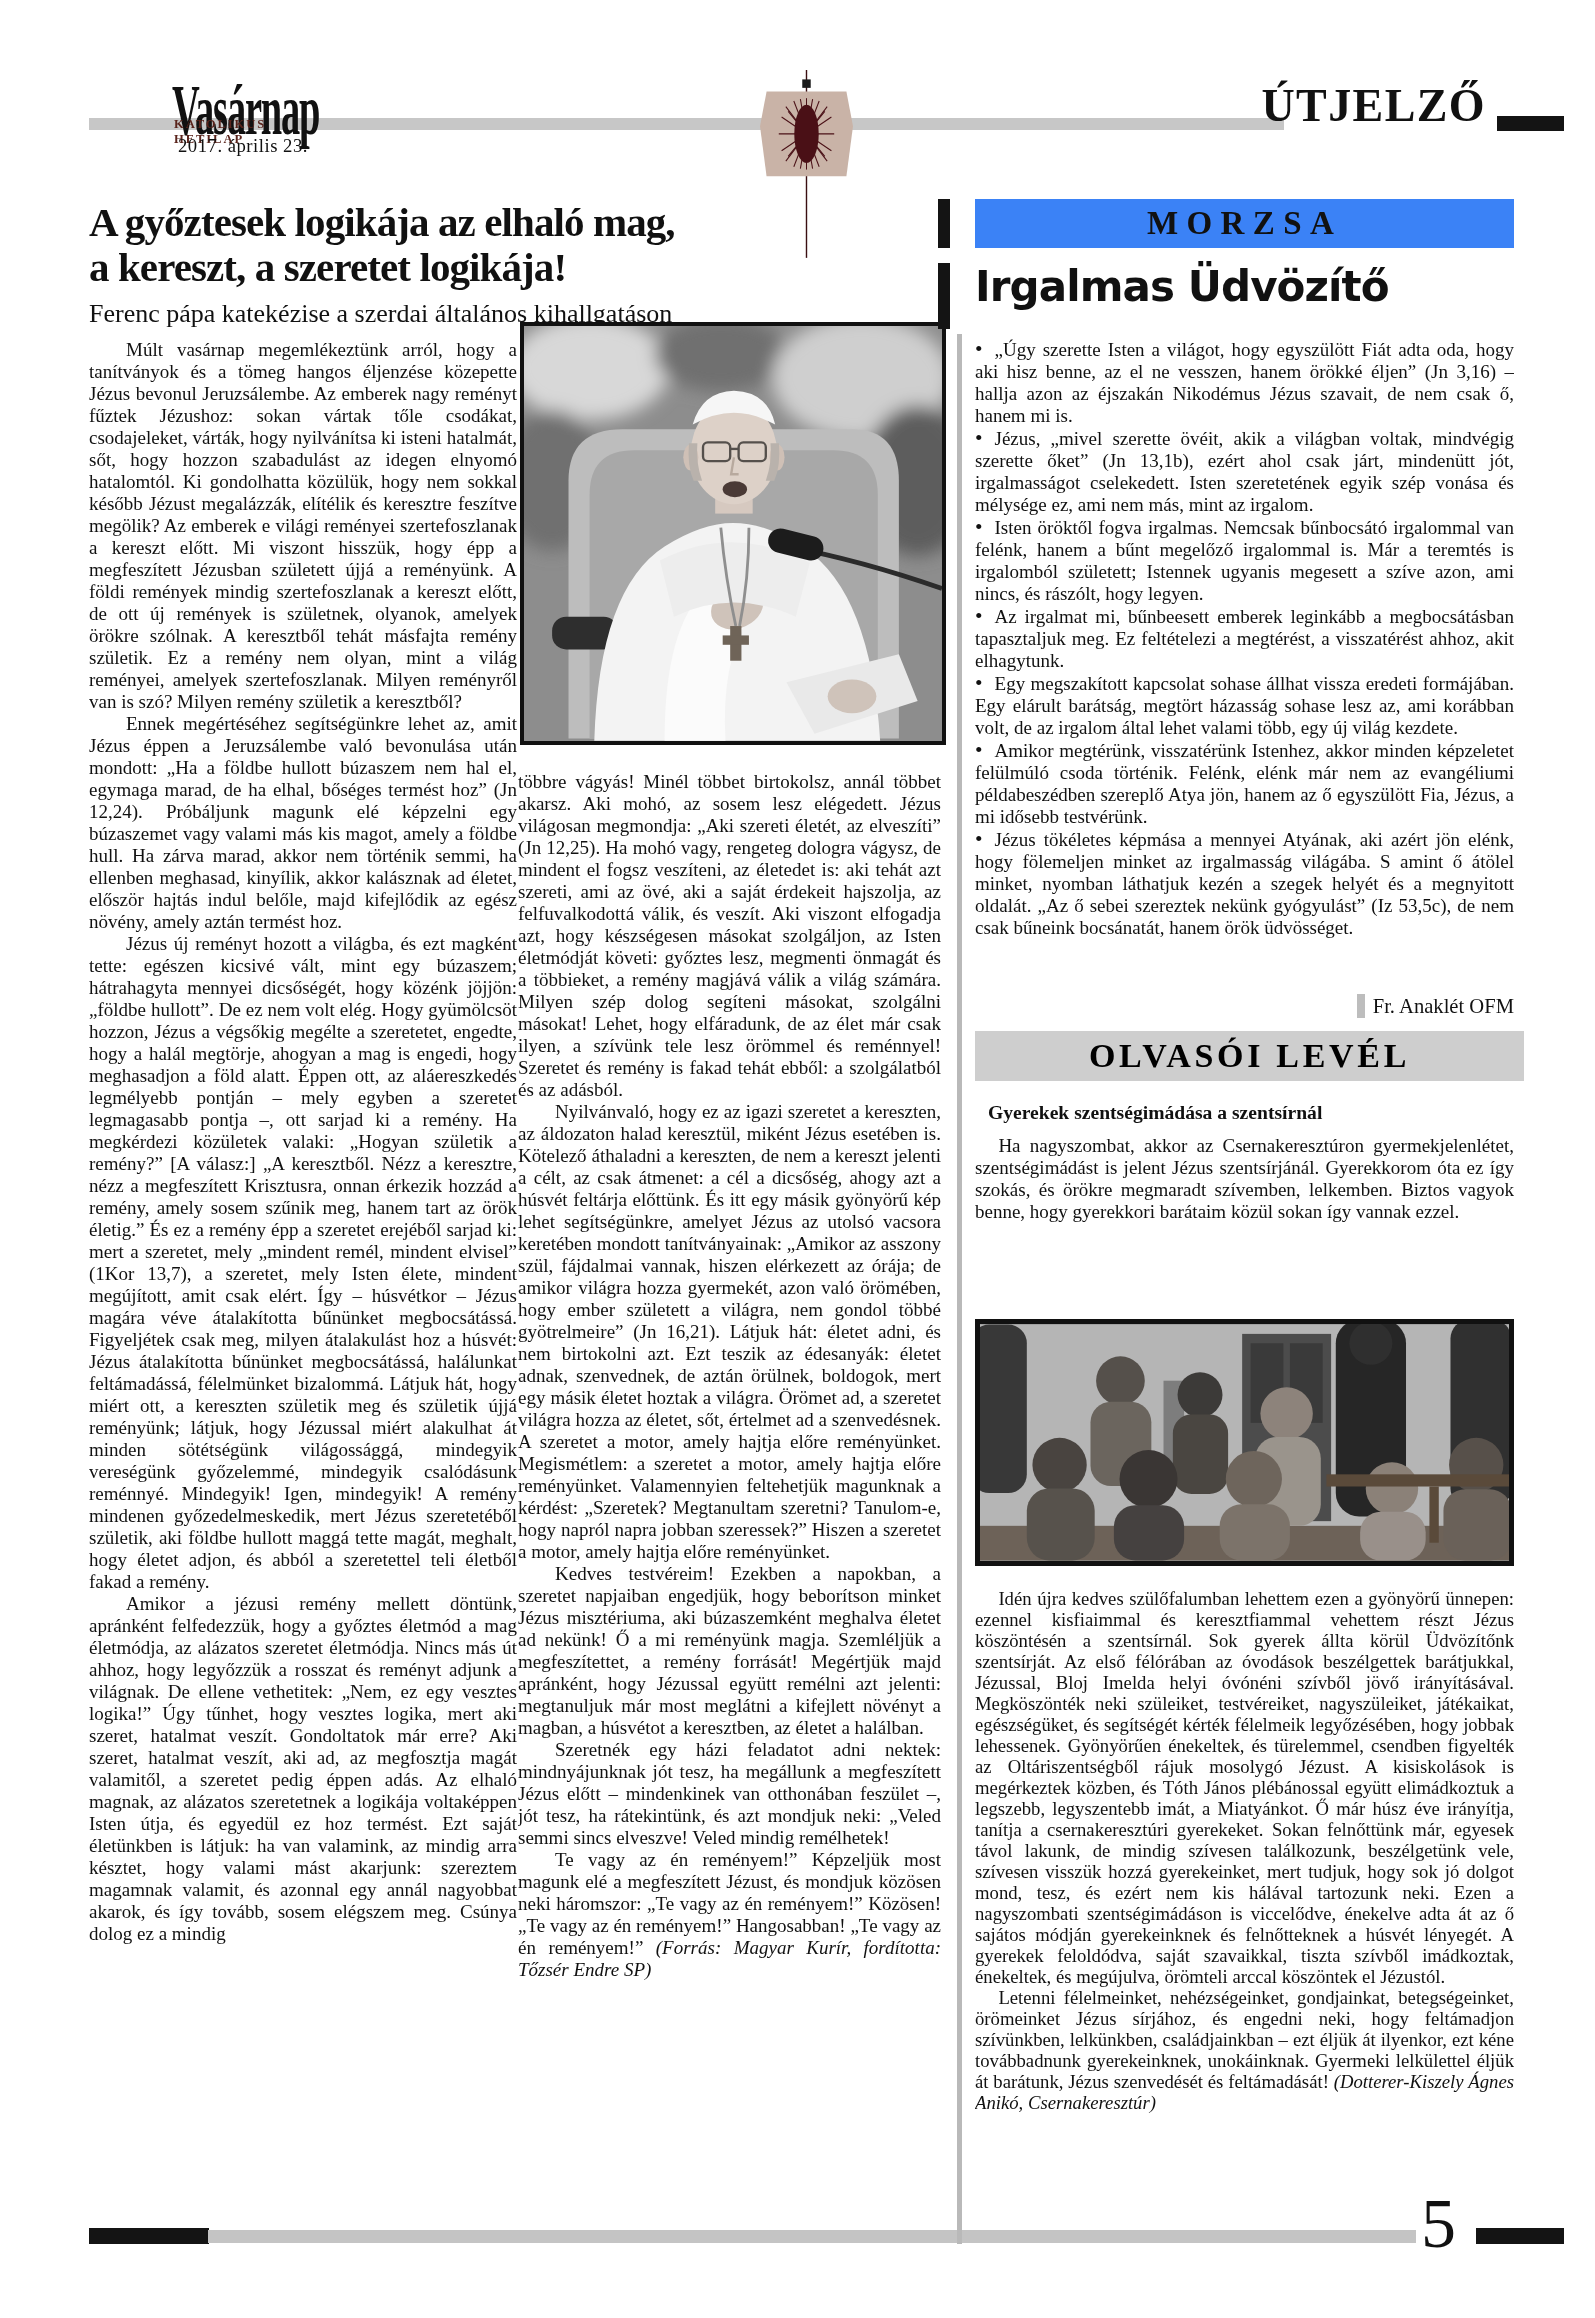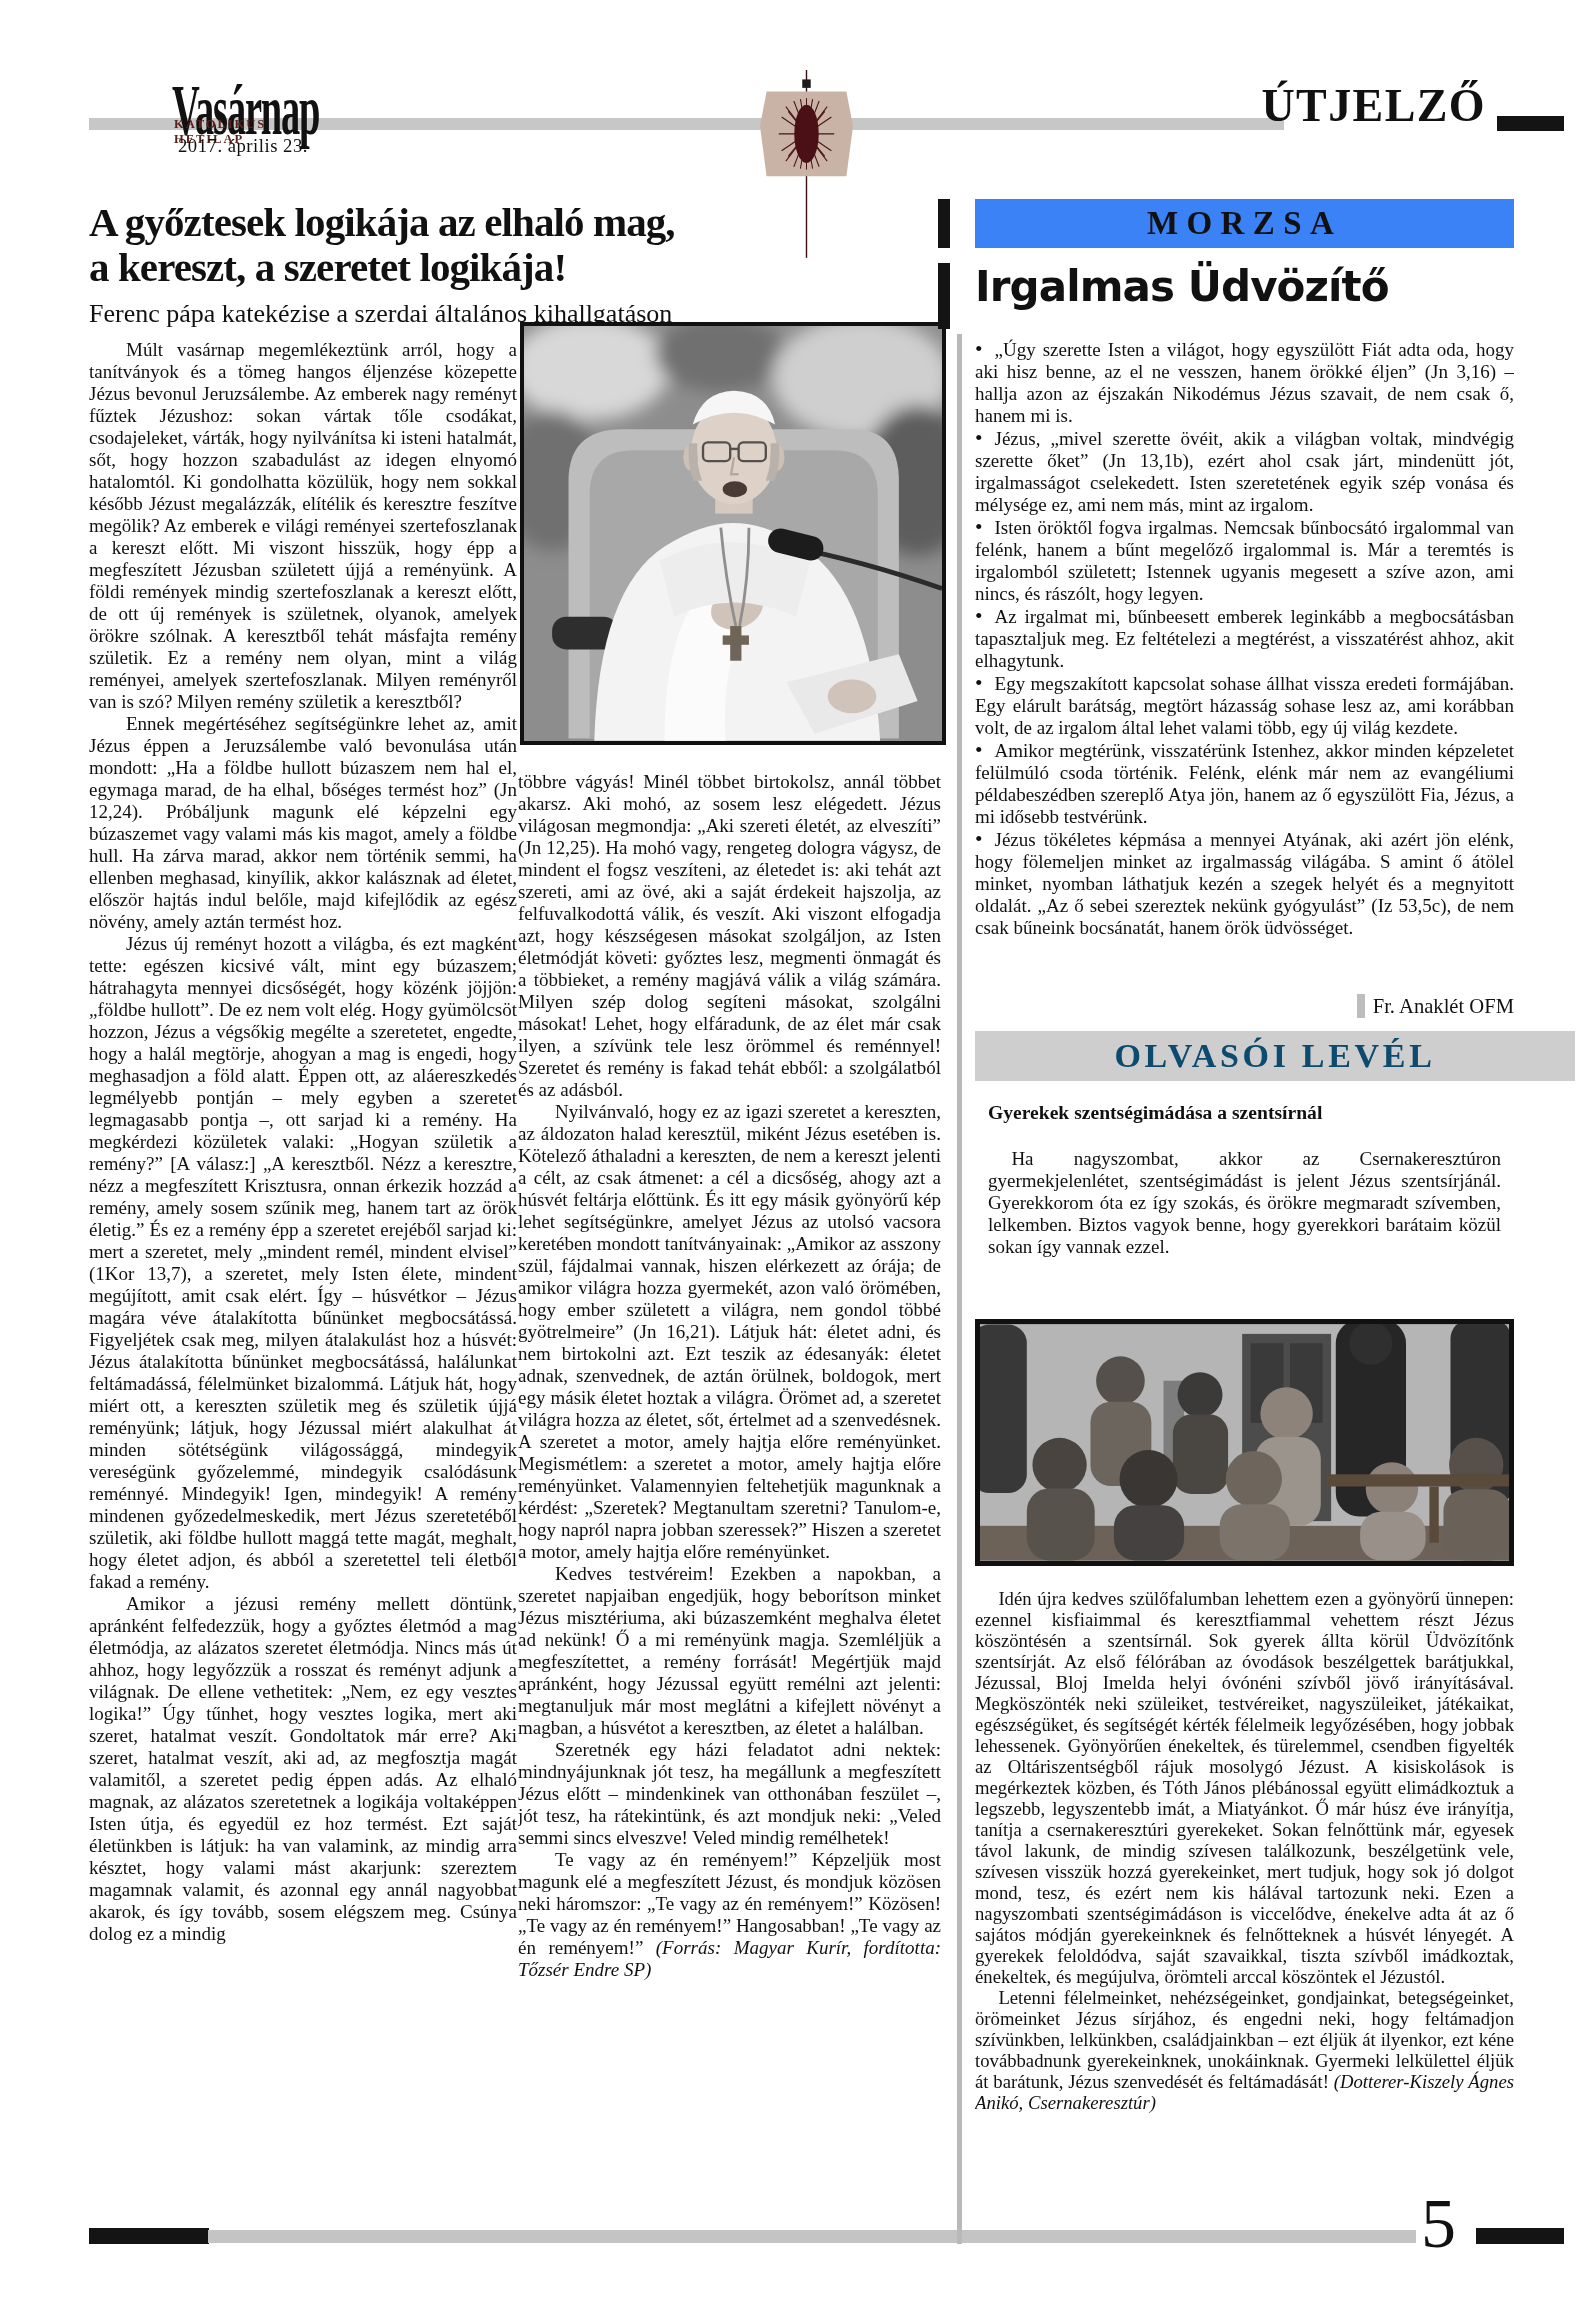--- a/index.html
+++ b/index.html
@@ -37,28 +37,28 @@
   .morzsa-box{position:absolute;left:975px;top:199px;width:539px;height:49px;background:#3b82f6;
         display:flex;align-items:center;justify-content:center;font-size:33px;font-weight:700;letter-spacing:8.4px;}
   .irg-title{position:absolute;left:975px;top:262px;width:539px;font-family:"DejaVu Sans",sans-serif;
         font-weight:700;font-size:42px;letter-spacing:-0.9px;}
   .bullets{position:absolute;left:975px;top:338px;width:539px;height:652px;overflow:hidden;
         font-size:19px;line-height:22px;text-align:justify;}
   .bullets .bi{position:relative;margin:0;padding-left:0;}
   .bullets .bi::before{content:"\2022";font-size:21.5px;padding-right:12px;}
   .sig{position:absolute;left:975px;top:994px;width:539px;text-align:right;font-size:20.6px;}
   .sig .tick{display:inline-block;width:8.4px;height:24px;background:#bdbdbd;vertical-align:-4.7px;margin-right:7.5px;}
-  .olv-box{position:absolute;left:975px;top:1031px;width:600px;height:50px;background:#cecece;
+  .olv-box{position:absolute;left:975px;top:1031px;width:549px;height:50px;background:#cecece;
         display:flex;align-items:center;justify-content:center;font-size:34px;font-weight:700;
-        letter-spacing:3.7px;color:#0c4a6e;}
+        letter-spacing:3.7px;color:#000000;}
   .rl-lead{position:absolute;left:975px;top:1102px;width:539px;font-size:19.6px;font-weight:700;
         padding-left:13px;box-sizing:border-box;}
   .rl-p1{position:absolute;left:975px;top:1135px;width:539px;font-size:19px;line-height:22px;
         text-align:justify;}
-  .rl-p1 p{margin:13px;text-indent:23.4px;}
+  .rl-p1 p{margin:0;text-indent:23.4px;}
   .children-photo{position:absolute;left:975px;top:1319px;width:539px;height:247px;
         border:5.6px solid #111;box-sizing:border-box;background:#8f8f8f;}
   .children-photo svg{display:block;width:100%;height:100%;}
   .rl-rest{position:absolute;left:975px;top:1588px;width:539px;height:622px;overflow:hidden;
         font-size:18.7px;line-height:21px;text-align:justify;}
   .rl-rest p{margin:0;}
   .rl-rest p.ind{text-indent:23.4px;}
   
   .foot-black-l{position:absolute;left:89px;top:2228px;width:120px;height:16px;background:#141414;}
   .foot-gray-l{position:absolute;left:208px;top:2230px;width:749px;height:13px;background:#c4c4c4;}

